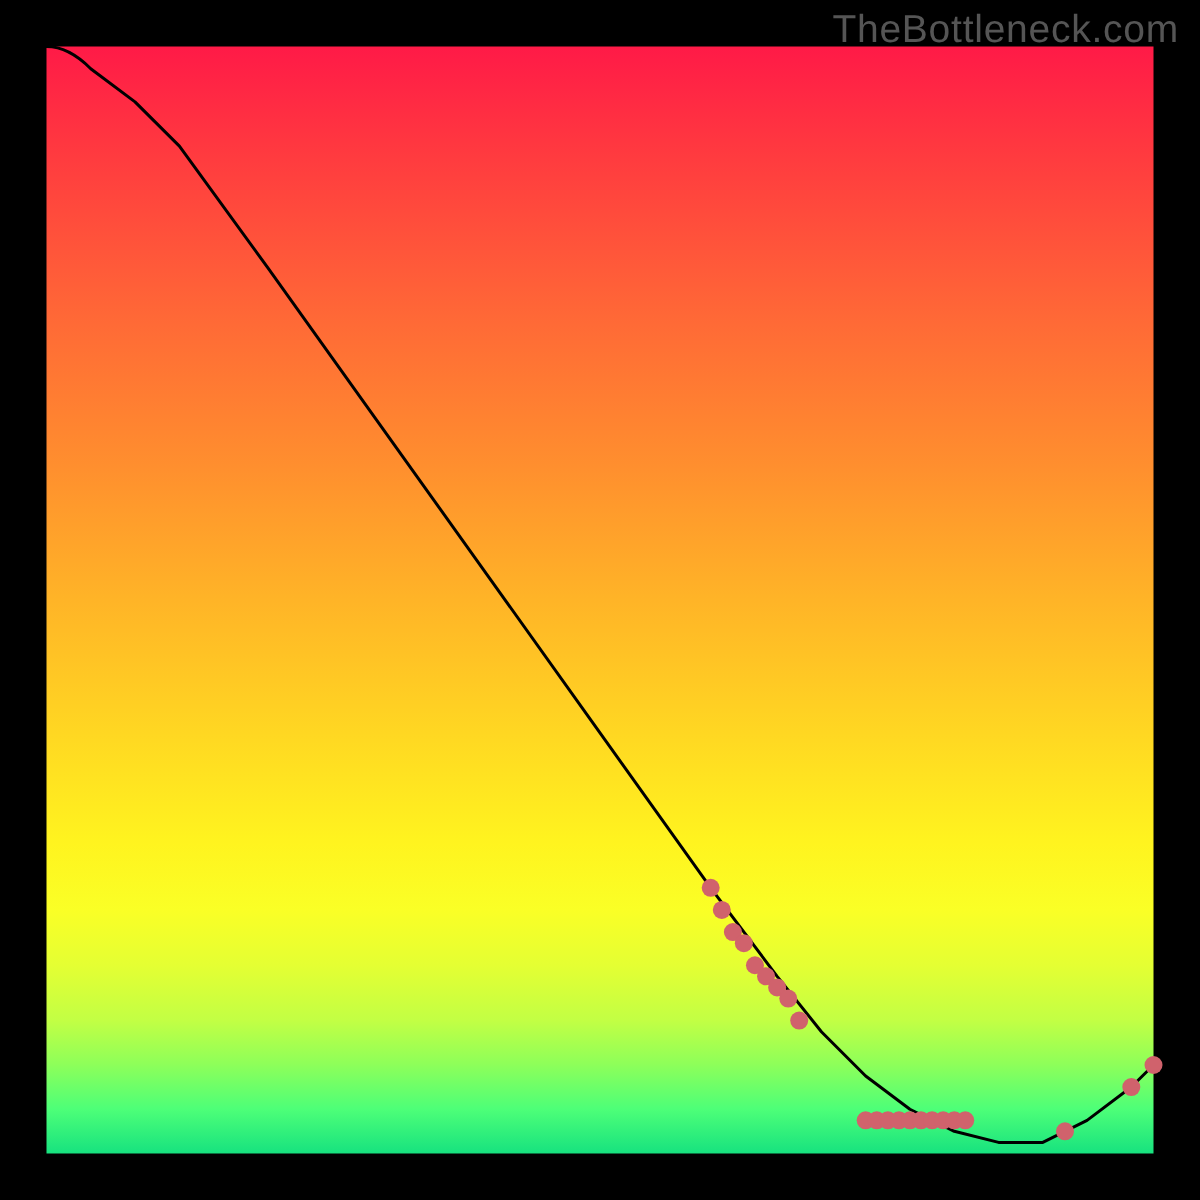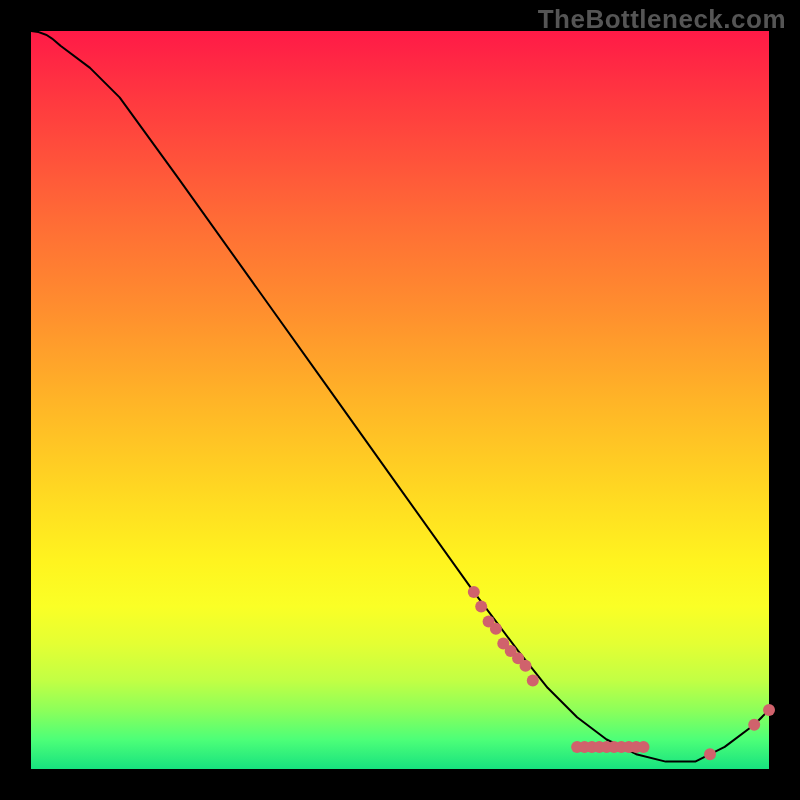--- a/index.html
+++ b/index.html
@@ -16,21 +16,21 @@
     width: 800px;
     height: 800px;
     background: #000;
   }
   .watermark {
     position: absolute;
     top: 4px;
     right: 14px;
     color: #555;
     font-size: 26px;
-    font-weight: 700;
+    font-weight: 400;
     letter-spacing: 0.5px;
     user-select: none;
   }
   .plot {
     position: absolute;
     left: 31px;
     top: 31px;
     width: 738px;
     height: 738px;
     

